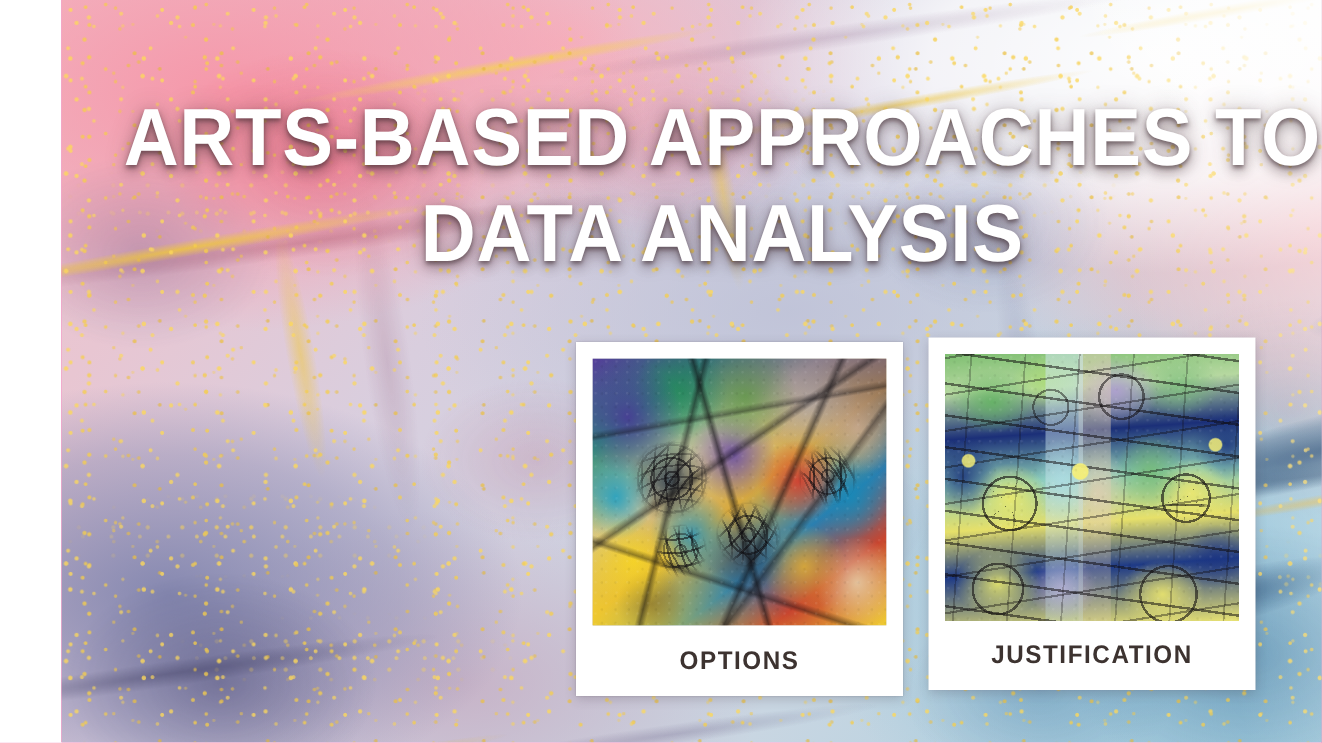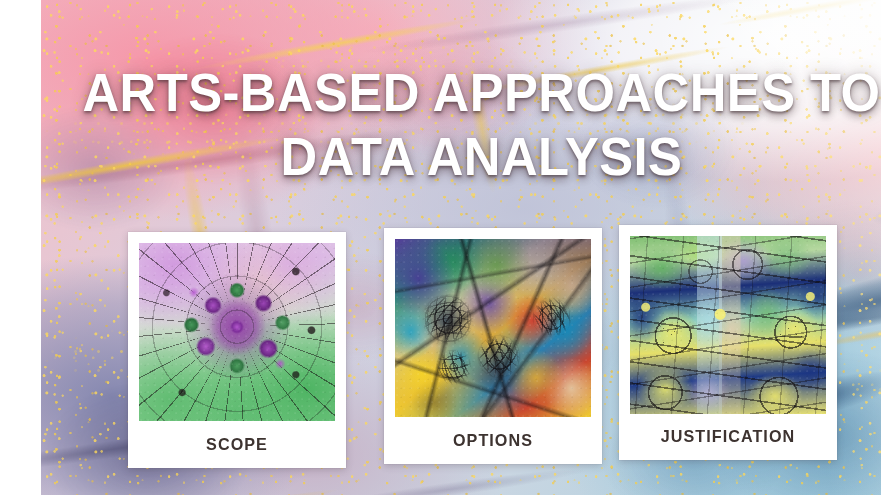--- a/index.html
+++ b/index.html
@@ -427,31 +427,20 @@
   <div class="bg-layer" id="bg-gold-veins"></div>
   <div class="bg-layer" id="bg-glitter"></div>
   <div class="bg-layer" id="bg-glitter-dense"></div>
   <div class="bg-layer" id="bg-white-corner"></div>
 
   <div id="title-block">
     <span class="title-line">ARTS-BASED APPROACHES TO</span>
     <span class="title-line">DATA ANALYSIS</span>
   </div>
 
-  <div class="card" id="card-scope">
-    <div class="card-photo">
-      <div class="card-photo-art art-scope"></div>
-      <div class="card-photo-art art-scope-web"></div>
-      <div class="card-photo-art art-scope-rings"></div>
-      <div class="card-photo-art art-scope-petals"></div>
-      <div class="card-photo-art art-scope-nodes"></div>
-      <div class="card-photo-art art-grain"></div>
-    </div>
-    <div class="card-caption">SCOPE</div>
-  </div>
 
   <div class="card" id="card-options">
     <div class="card-photo">
       <div class="card-photo-art art-options"></div>
       <div class="card-photo-art art-options-strokes"></div>
       <div class="card-photo-art art-options-spirals"></div>
       <div class="card-photo-art art-grain"></div>
     </div>
     <div class="card-caption">OPTIONS</div>
   </div>

